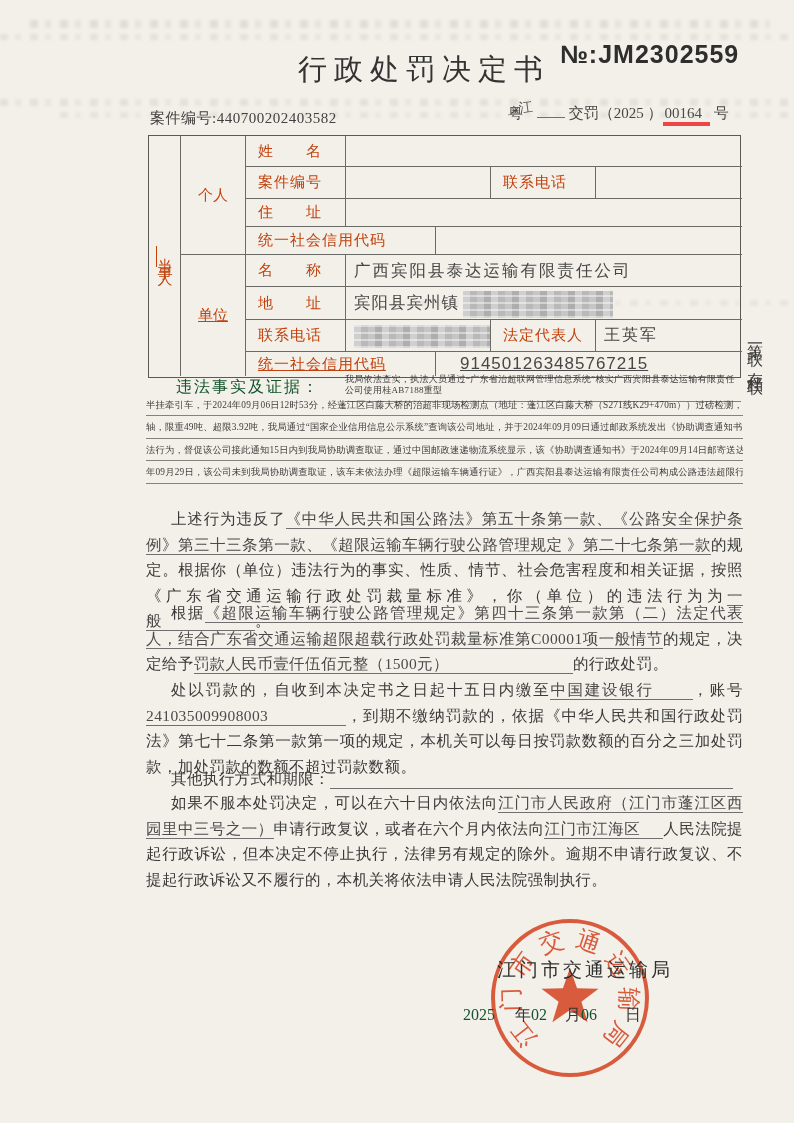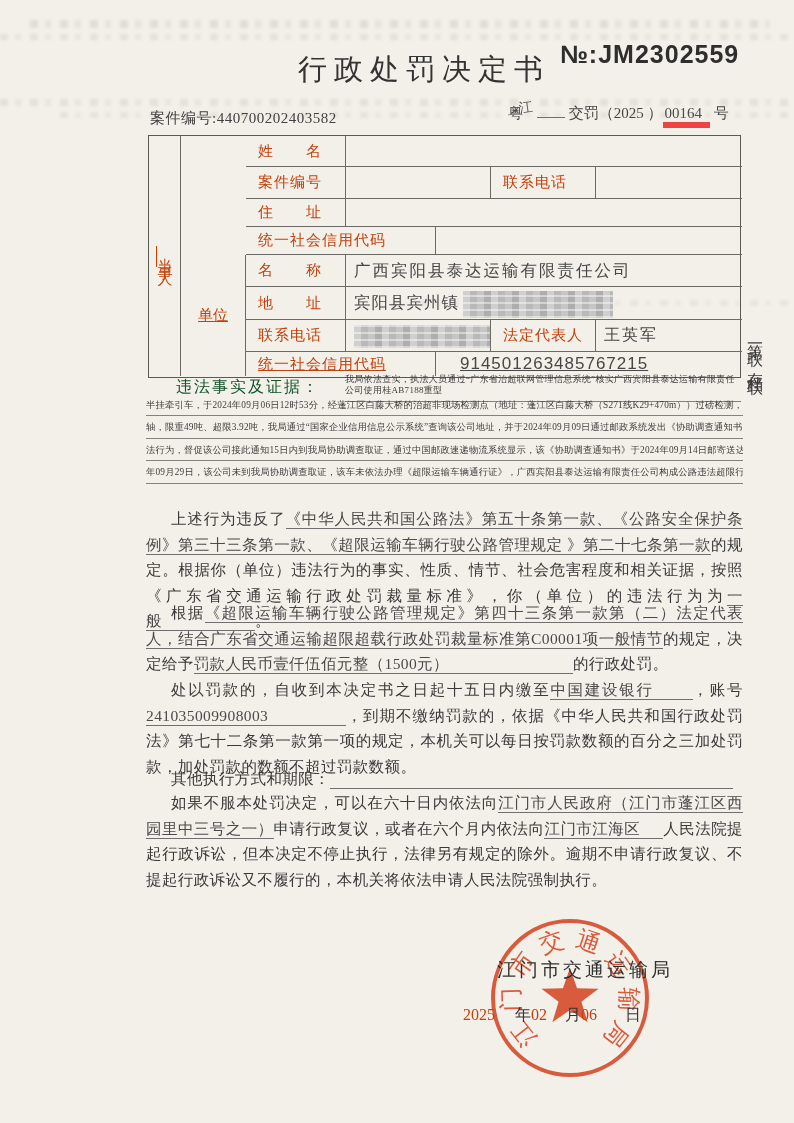--- a/index.html
+++ b/index.html
@@ -8,21 +8,21 @@
   
   .bleed{position:absolute;filter:blur(1.4px);opacity:.5;
     background:repeating-linear-gradient(90deg, rgba(110,105,95,.28) 0 8px, transparent 8px 15px, rgba(110,105,95,.18) 15px 21px, transparent 21px 30px);}
   
   .serial{position:absolute;left:560px;top:40px;font-size:25px;font-weight:bold;letter-spacing:1px;color:#2e2e2e;font-family:"Liberation Sans","DejaVu Sans",sans-serif;}
   .title{position:absolute;left:298px;top:50px;font-size:29px;letter-spacing:7px;color:#333;}
   .case-no{position:absolute;left:150px;top:109px;font-size:15px;letter-spacing:.5px;color:#414141;}
   .ref-line{position:absolute;left:508px;top:103px;font-size:15px;color:#454545;}
   .ref-line .hand{position:relative;top:-6px;left:-4px;color:#5a5a5a;font-size:14px;display:inline-block;transform:rotate(-8deg);}
   .blank-u{display:inline-block;width:28px;border-bottom:1px solid #6f6f6f;height:14px;}
-  .ref-num{border-bottom:6px solid #ef4444;padding:0 8px 1px 2px;color:#4c4c4c;}
+  .ref-num{border-bottom:4px solid #ef4444;padding:0 8px 1px 2px;color:#4c4c4c;}
   
   .form-table{position:absolute;left:148px;top:135px;width:593px;height:243px;border:1.6px solid #59595; border:1.6px solid #595955;box-sizing:border-box;}
   .cell{position:absolute;box-sizing:border-box;border-right:1px solid #6a6a66;border-bottom:1px solid #6a6a66;display:flex;align-items:center;font-size:15px;color:#c2410c;}
   .cell.no-r{border-right:none;}
   .cell.no-b{border-bottom:none;text-decoration:underline;}
   .cell.lbl{padding-left:12px;letter-spacing:1px;}
   .cell.ctr{justify-content:center;padding-left:0;}
   .cell.val{padding-left:8px;color:#474747;}
   .vertical{writing-mode:vertical-rl;text-orientation:upright;letter-spacing:7px;font-size:15px;}
   .uscc-val{font-size:17px;letter-spacing:1px;color:#4a4a4a;font-family:"Liberation Sans","DejaVu Sans",sans-serif;margin-left:16px;}
@@ -38,21 +38,21 @@
   .fact-first{position:absolute;left:345px;top:374px;width:396px;box-sizing:border-box;font-size:9px;color:#3d3d3d;border-bottom:1px solid #83837e;padding-bottom:5px;letter-spacing:.3px;line-height:11px;}
   .fact-body{position:absolute;left:146px;top:394px;width:597px;}
   .fact-line{box-sizing:border-box;height:22.4px;padding-top:5px;font-size:9.3px;letter-spacing:.2px;color:#3d3d3d;border-bottom:1px solid #83837e;overflow:hidden;white-space:nowrap;}
   
   .para{position:absolute;left:146px;width:597px;font-size:15.5px;line-height:25.6px;text-align:justify;color:#3a3a3a;letter-spacing:.4px;}
   .para{text-indent:25px;}
   .fill{border-bottom:1px solid #6f6f6f;color:#4a4a4a;padding-bottom:1px;}
   
   .agency{position:absolute;left:497px;top:957px;font-size:19px;letter-spacing:3px;color:#2f2f2f;}
   .date-line{position:absolute;left:463px;top:1005px;font-size:16px;color:#333;white-space:nowrap;}
-  .date-line .num{color:#c2410c;}
+  .date-line .num{color:#14532d;}
   .d-year{margin-left:20px;} .d-mon{margin-left:18px;} .d-day{margin-left:28px;}
   .seal{position:absolute;left:484px;top:914px;width:172px;height:172px;opacity:.88;mix-blend-mode:multiply;}
   .side-label{position:absolute;left:744px;top:332px;writing-mode:vertical-rl;text-orientation:upright;font-size:16px;letter-spacing:3px;color:#3b3b3b;}
 </style>
 </head>
 <body>
 
 <div class="page">
 
   <div class="bleed" style="left:30px;top:20px;width:740px;height:8px;"></div>
@@ -67,20 +67,21 @@
   <div class="ref-line">
     <span>粤</span><span class="hand">江</span><span class="blank-u"></span>
     <span>交罚（2025 ）</span><span class="ref-num">00164</span>
     <span>号</span>
   </div>
 
   <div class="side-label">第一联：存档联</div>
 
   <div class="form-table">
     <div class="cell ctr vertical no-b" style="left:0;top:0;width:32px;height:240px;">当事人</div>
+    <div class="cell ctr" style="left:32px;top:0;width:65px;height:119px;">个人</div>
     <div class="cell ctr no-b" style="left:32px;top:119px;width:65px;height:121px;">单位</div>
 
     <div class="cell lbl" style="left:97px;top:0;width:100px;height:31px;">姓　　名</div>
     <div class="cell val no-r" style="left:197px;top:0;width:396px;height:31px;"></div>
 
     <div class="cell lbl" style="left:97px;top:31px;width:100px;height:32px;">案件编号</div>
     <div class="cell val" style="left:197px;top:31px;width:145px;height:32px;"></div>
     <div class="cell lbl" style="left:342px;top:31px;width:105px;height:32px;">联系电话</div>
     <div class="cell val no-r" style="left:447px;top:31px;width:146px;height:32px;"></div>
 

